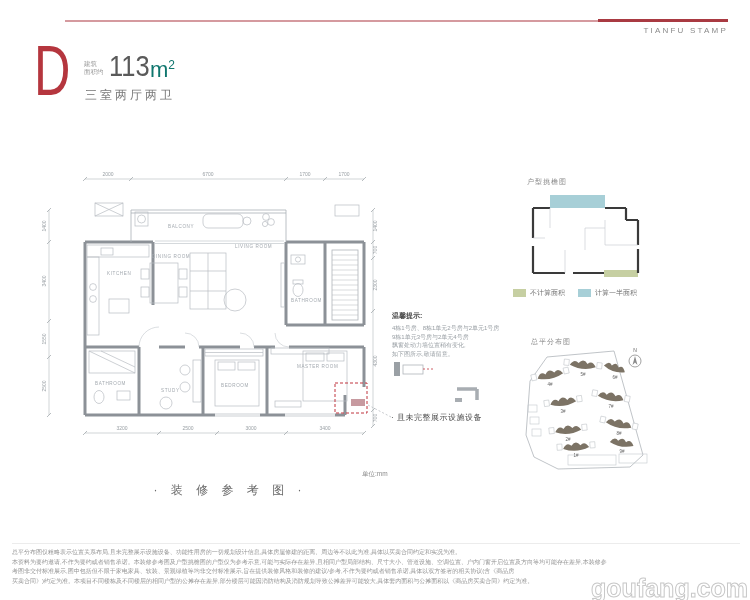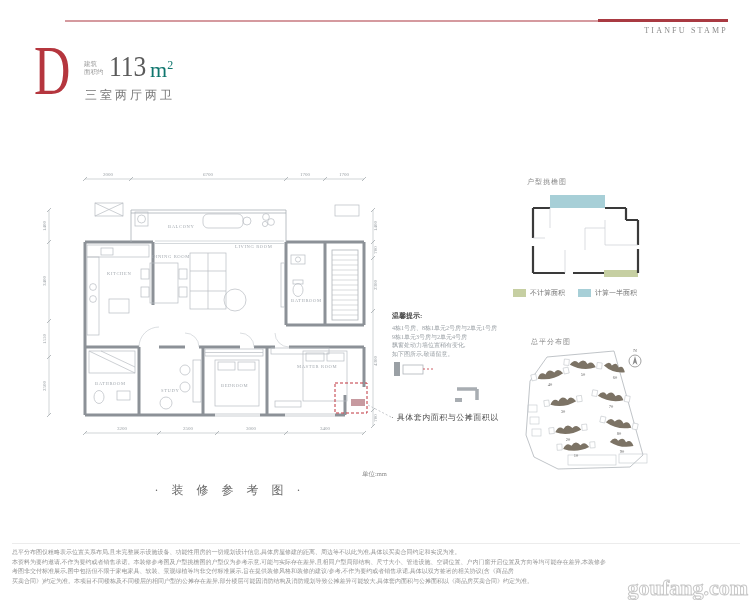--- a/index.html
+++ b/index.html
@@ -1,17 +1,17 @@
 <!DOCTYPE html>
 <html><head>
 <meta charset="utf-8">
 <style>
   html,body{margin:0;padding:0;background:#fff;}
   #page{position:relative;width:750px;height:600px;background:#ffffff;overflow:hidden;
-        font-family:Liberation Serif, serif;color:#555;}
+        font-family:Liberation Sans, sans-serif;color:#555;}
   .abs{position:absolute;}
   
   #toprule{left:65px;top:19px;width:663px;height:3px;}
   #toprule .seg1{position:absolute;left:0;top:1px;width:533px;height:1.5px;background:#d59a9f;}
   #toprule .seg2{position:absolute;left:533px;top:0;width:130px;height:2.5px;background:#a93a42;}
   #brand{right:22px;top:26px;font-size:8px;letter-spacing:2.2px;color:#8a8a8a;}
   
   #unit-letter{left:34px;top:44px;font-size:70px;line-height:54px;color:#b5363e;
                transform:scale(0.72,1);transform-origin:left top;font-weight:500;}
   #area-label{left:84px;top:60px;font-size:6.5px;line-height:7.5px;color:#999;}
@@ -46,21 +46,21 @@
   #site-title{left:531px;top:337px;font-size:7px;color:#8a8a8a;letter-spacing:1px;}
   #site-svg{left:518px;top:347px;}
   .bldg-label{font-size:4.5px;fill:#666;}
   
   #disclaimer{left:12px;top:543px;width:728px;border-top:1px solid #ececec;padding-top:4px;}
   #disclaimer .line{font-size:6px;line-height:9.6px;color:#949494;white-space:nowrap;overflow:hidden;}
   
   #watermark{right:2px;bottom:2px;text-align:center;opacity:.55;pointer-events:none;}
   #watermark .cn{font-size:36px;font-weight:700;letter-spacing:4px;color:transparent;
                  -webkit-text-stroke:1.2px #9a9a9a;line-height:36px;}
-  #watermark .en{font-size:22px;font-weight:700;color:transparent;
+  #watermark .en{font-size:25px;font-weight:700;color:transparent;
                  -webkit-text-stroke:1px #9a9a9a;line-height:20px;margin-top:-4px;}
 </style>
 </head>
 <body>
 
 <div id="page">
 
   <div class="abs" id="toprule">
     <span class="seg1"></span>
     <span class="seg2"></span>
@@ -193,21 +193,21 @@
 
     <g>
       <rect x="300" y="218" width="32" height="30" fill="none" stroke="#c0353f" stroke-width="1" stroke-dasharray="3,2"></rect>
       <rect x="316" y="234" width="14" height="7" fill="#c79aa0" stroke="none"></rect>
       <path d="M333,240 L356,252" stroke="#b0b5ba" stroke-width="0.7" stroke-dasharray="2,2" fill="none"></path>
     </g>
   </svg>
 
   <div class="abs" id="plan-caption">· 装 修 参 考 图 ·</div>
   <div class="abs" id="unit-note">单位:mm</div>
-  <div class="abs" id="bay-annotation">· 具体套内面积与公摊面积以</div>
+  <div class="abs" id="bay-annotation">· 且未完整展示设施设备</div>
 
   <div class="abs" id="notice">
     <div class="t">温馨提示:</div>
     <div class="l">4栋1号房、8栋1单元2号房与2单元1号房</div>
     <div class="l">9栋1单元3号房与2单元4号房</div>
     <div class="l">飘窗处动力墙位置稍有变化,</div>
     <div class="l">如下图所示,敬请留意。</div>
   </div>
   <svg class="abs" id="notice-sketch" width="45" height="22" viewBox="0 0 45 22">
     <rect x="1" y="6" width="6" height="14" fill="#9aa0a5"></rect>

